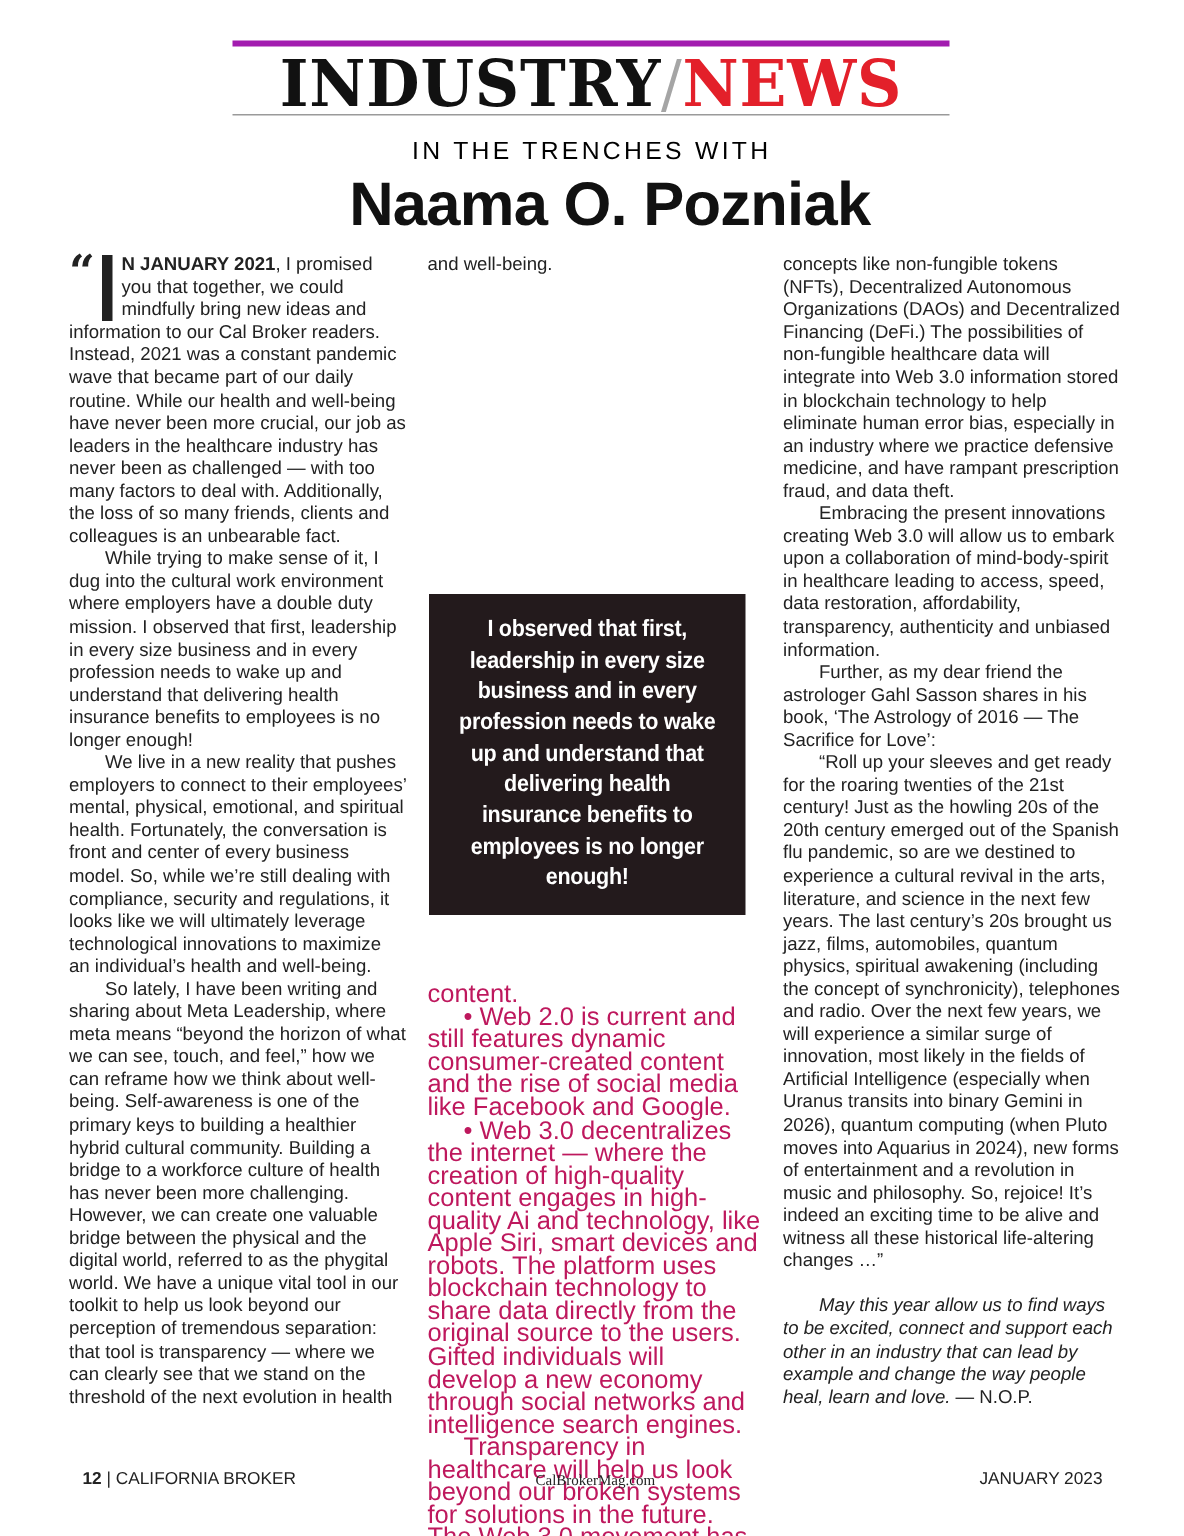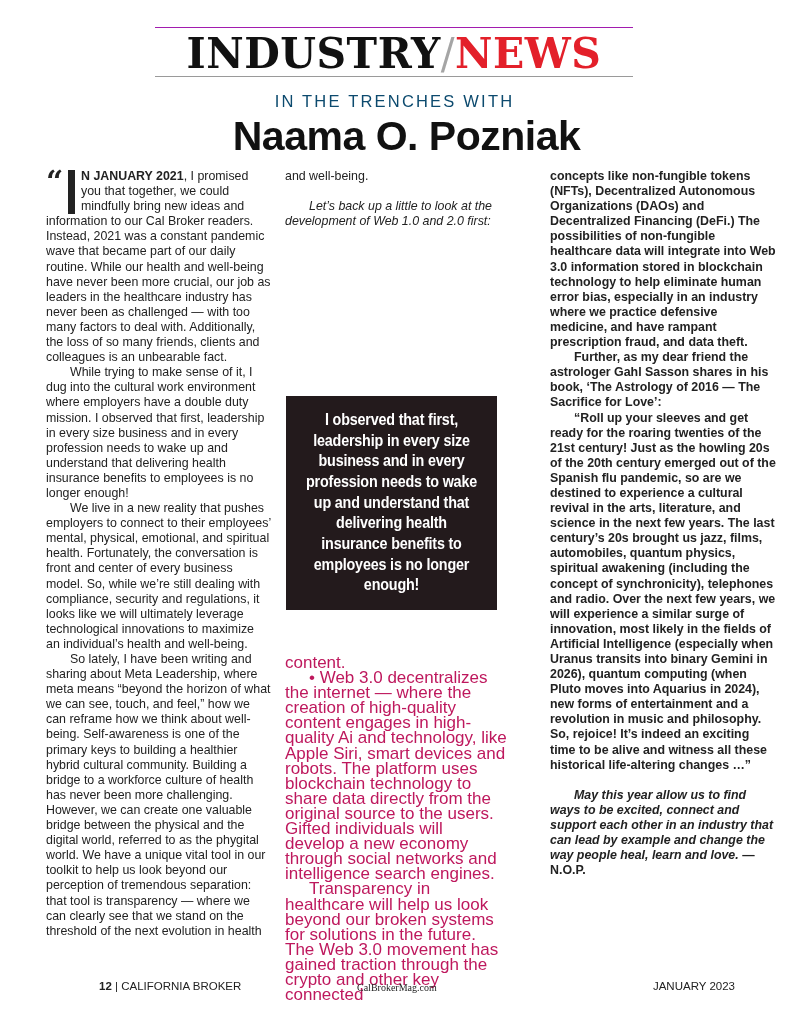--- a/index.html
+++ b/index.html
@@ -1,50 +1,50 @@
 <!DOCTYPE html>
 <html><head>
 <meta charset="utf-8">
 <style>
   * { box-sizing: border-box; margin: 0; padding: 0; }
   html, body { width: 789px; height: 1024px; background: #ffffff; overflow: hidden; }
   body { position: relative; font-family: "Liberation Sans", "DejaVu Sans", sans-serif; color: #231f20; }
 
-  .masthead { position: absolute; left: 155px; top: 27px; width: 478px; height: 50px; border-top: 1px solid #a21caf; border-bottom: 1px solid #9a9a9a; }
+  .masthead { position: absolute; left: 155px; top: 27px; width: 478px; height: 50px; border-top: 4px solid #a21caf; border-bottom: 1px solid #9a9a9a; }
   .masthead-title { position: absolute; left: 0; right: 0; top: 4px; text-align: center; font-family: "DejaVu Serif", "Liberation Serif", serif; font-weight: 900; font-size: 41px; letter-spacing: 0.5px; line-height: 42px; transform: scaleY(1.05); }
   .mt-a { color: #111111; }
   .mt-slash { color: #a5a5a5; font-weight: 400; }
   .mt-b { color: #e3202a; }
 
-  .kicker { position: absolute; left: 0; right: 0; top: 92px; text-align: center; font-size: 16.5px; letter-spacing: 2.2px; color: #0c4a6e; padding-left: 0; }
+  .kicker { position: absolute; left: 0; right: 0; top: 92px; text-align: center; font-size: 16.5px; letter-spacing: 2.2px; color: #000000; padding-left: 0; }
   .byline-name { position: absolute; left: 0; right: 0; top: 113px; text-align: center; font-size: 41px; font-weight: 700; letter-spacing: -0.5px; color: #111; padding-left: 24px; }
 
   .col { position: absolute; top: 169px; font-size: 12.4px; line-height: 15.1px; color: #222; }
   .col p { margin: 0; }
   .ind { text-indent: 24px; }
   .ital { font-style: italic; }
   .gap { height: 15.1px; }
 
   .col1 { left: 46px; width: 225px; }
   .col2 { left: 285px; width: 222px; }
-  .col3 { left: 550px; width: 226px; font-weight: bold; }
+  .col3 { left: 522px; width: 226px; }
 
   .dropcap-wrap { position: relative; }
   .quote-mark { position: absolute; left: 0; top: -2px; font-family: "DejaVu Serif", serif; font-size: 30px; font-weight: 700; line-height: 30px; color: #222; }
   .dropcap { position: absolute; left: 22px; top: 1px; width: 7px; height: 44px; background: #222; }
   .lead-lines { padding-left: 35px; }
   .lead-bold { font-weight: 700; }
 
   .pullquote { position: absolute; left: 286px; top: 396px; width: 211px; height: 214px; background: #231a1c; color: #ffffff; display: flex; align-items: center; justify-content: center; text-align: center; padding: 8px 8px; }
   .pullquote span { font-family: "Liberation Sans", sans-serif; font-weight: 700; font-size: 15.6px; line-height: 20.7px; letter-spacing: -0.2px; transform: scaleX(0.92); display: block; }
 
   .col2-bottom { position: absolute; left: 285px; top: 655px; width: 222px; font-size: 17px; line-height: 15.1px; color: #be185d; }
 
   .footer { position: absolute; top: 980px; font-size: 11.5px; color: #222; }
-  .footer-left { left: 55px; margin-left: 44px; }
+  .footer-left { left: 55px; }
   .footer-left .pg { font-weight: 700; }
   .footer-center { left: 357px; font-size: 10px; top: 982px; font-family: Liberation Serif, serif; }
   .footer-right { right: 54px; }
 </style>
 </head>
 <body>
 
 <div class="masthead">
   <div class="masthead-title">
     <span class="mt-a">INDUSTRY</span><span class="mt-slash">/</span><span class="mt-b">NEWS</span>
@@ -62,35 +62,36 @@
   </div>
   <p>information to our Cal Broker readers. Instead, 2021 was a constant pandemic wave that became part of our daily routine. While our health and well-being have never been more crucial, our job as leaders in the healthcare industry has never been as challenged — with too many factors to deal with. Additionally, the loss of so many friends, clients and colleagues is an unbearable fact.</p>
   <p class="ind">While trying to make sense of it, I dug into the cultural work environment where employers have a double duty mission. I observed that first, leadership in every size business and in every profession needs to wake up and understand that delivering health insurance benefits to employees is no longer enough!</p>
   <p class="ind">We live in a new reality that pushes employers to connect to their employees’ mental, physical, emotional, and spiritual health. Fortunately, the conversation is front and center of every business model. So, while we’re still dealing with compliance, security and regulations, it looks like we will ultimately leverage technological innovations to maximize an individual’s health and well-being.</p>
   <p class="ind">So lately, I have been writing and sharing about Meta Leadership, where meta means “beyond the horizon of what we can see, touch, and feel,” how we can reframe how we think about well-being. Self-awareness is one of the primary keys to building a healthier hybrid cultural community. Building a bridge to a workforce culture of health has never been more challenging. However, we can create one valuable bridge between the physical and the digital world, referred to as the phygital world. We have a unique vital tool in our toolkit to help us look beyond our perception of tremendous separation: that tool is transparency — where we can clearly see that we stand on the threshold of the next evolution in health</p>
 </div>
 
 <div class="col col2">
   <p>and well-being.</p>
   <div class="gap"></div>
-  <p class="ind ital">Let’s back up a little to look at the development of Web 1.0 and 2.0 first:</p>
 </div>
 
 <div class="pullquote">
   <span>I observed that first, leadership in every size business and in every profession needs to wake up and understand that delivering health insurance benefits to employees is no longer enough!</span>
 </div>
 
 <div class="col2-bottom">
   <p>content.</p>
+  <p class="ind">• Web 2.0 is current and still features dynamic consumer-created content and the rise of social media like Facebook and Google.</p>
   <p class="ind">• Web 3.0 decentralizes the internet — where the creation of high-quality content engages in high-quality Ai and technology, like Apple Siri, smart devices and robots. The platform uses blockchain technology to share data directly from the original source to the users. Gifted individuals will develop a new economy through social networks and intelligence search engines.</p>
   <p class="ind">Transparency in healthcare will help us look beyond our broken systems for solutions in the future. The Web 3.0 movement has gained traction through the crypto and other key connected</p>
 </div>
 
 <div class="col col3">
   <p>concepts like non-fungible tokens (NFTs), Decentralized Autonomous Organizations (DAOs) and Decentralized Financing (DeFi.) The possibilities of non-fungible healthcare data will integrate into Web 3.0 information stored in blockchain technology to help eliminate human error bias, especially in an industry where we practice defensive medicine, and have rampant prescription fraud, and data theft.</p>
+  <p class="ind">Embracing the present innovations creating Web 3.0 will allow us to embark upon a collaboration of mind-body-spirit in healthcare leading to access, speed, data restoration, affordability, transparency, authenticity and unbiased information.</p>
   <p class="ind">Further, as my dear friend the astrologer Gahl Sasson shares in his book, ‘The Astrology of 2016 — The Sacrifice for Love’:</p>
   <p class="ind">“Roll up your sleeves and get ready for the roaring twenties of the 21st century! Just as the howling 20s of the 20th century emerged out of the Spanish flu pandemic, so are we destined to experience a cultural revival in the arts, literature, and science in the next few years. The last century’s 20s brought us jazz, films, automobiles, quantum physics, spiritual awakening (including the concept of synchronicity), telephones and radio. Over the next few years, we will experience a similar surge of innovation, most likely in the fields of Artificial Intelligence (especially when Uranus transits into binary Gemini in 2026), quantum computing (when Pluto moves into Aquarius in 2024), new forms of entertainment and a revolution in music and philosophy. So, rejoice! It’s indeed an exciting time to be alive and witness all these historical life-altering changes …”</p>
   <div class="gap"></div>
   <p class="ind"><span class="ital">May this year allow us to find ways to be excited, connect and support each other in an industry that can lead by example and change the way people heal, learn and love.</span><span> — N.O.P.</span></p>
 </div>
 
 <div class="footer footer-left">
   <span class="pg">12</span><span> | </span><span>CALIFORNIA BROKER</span>
 </div>
 <div class="footer footer-center">CalBrokerMag.com</div>

